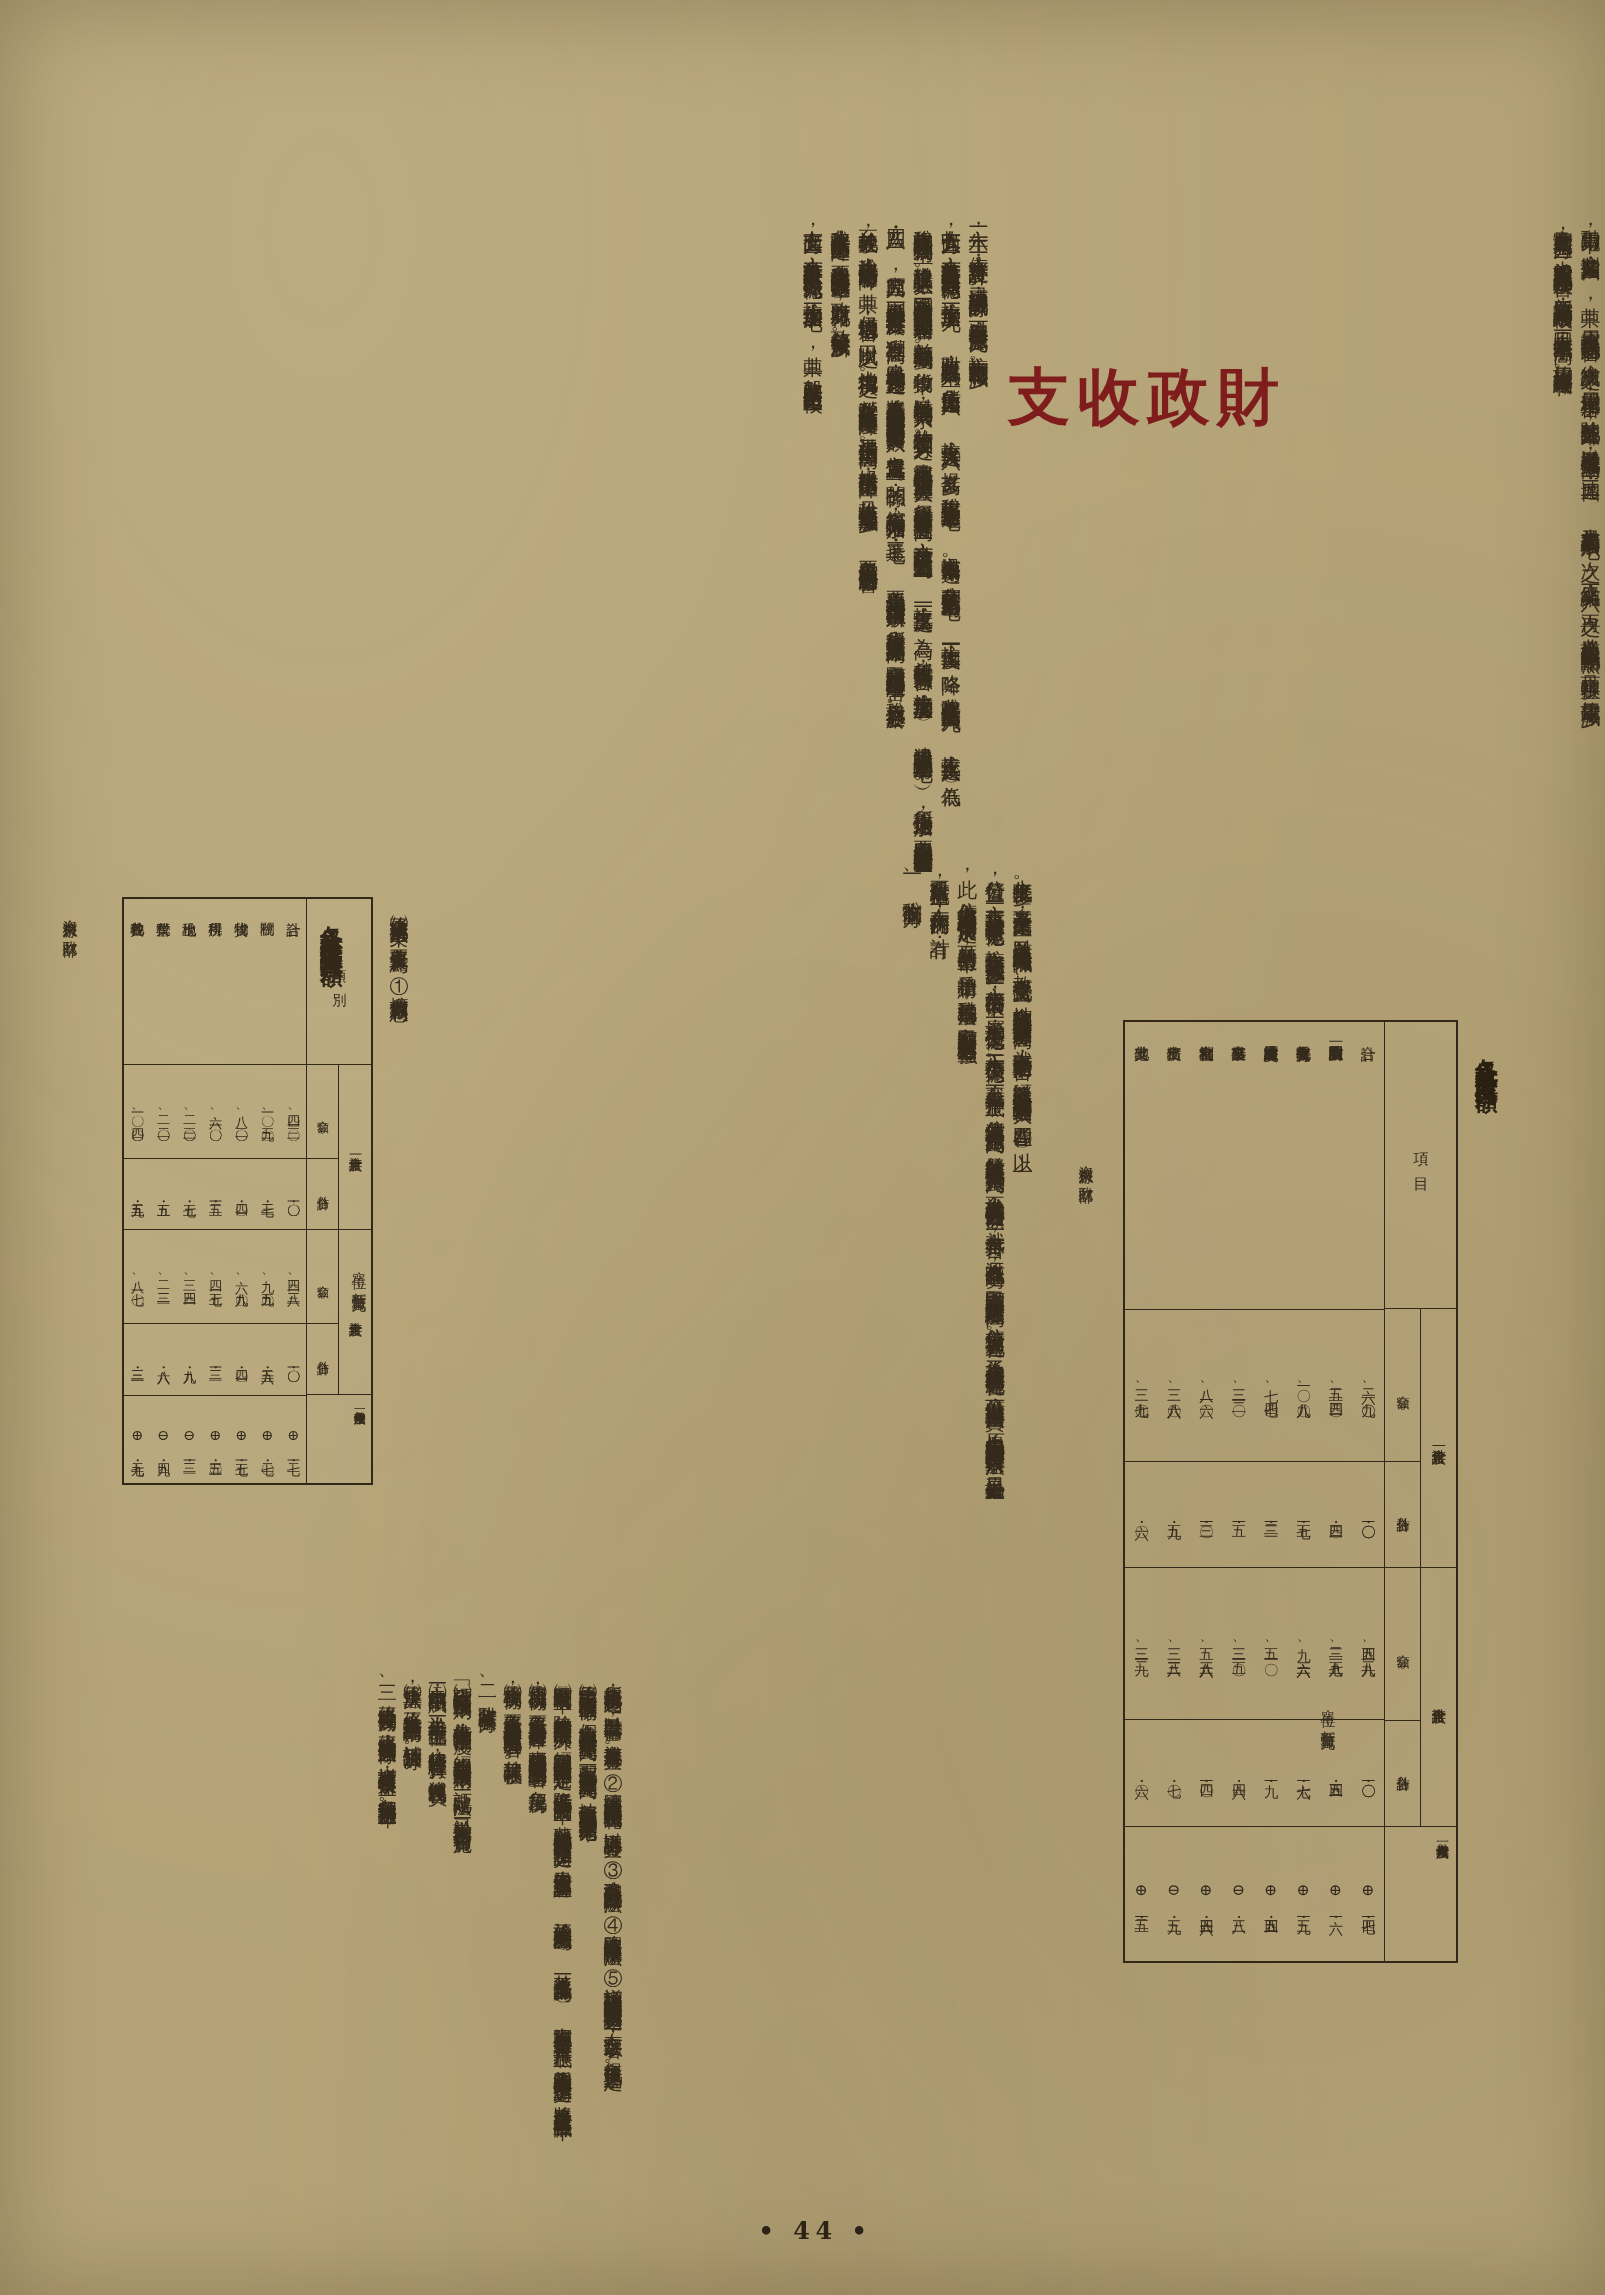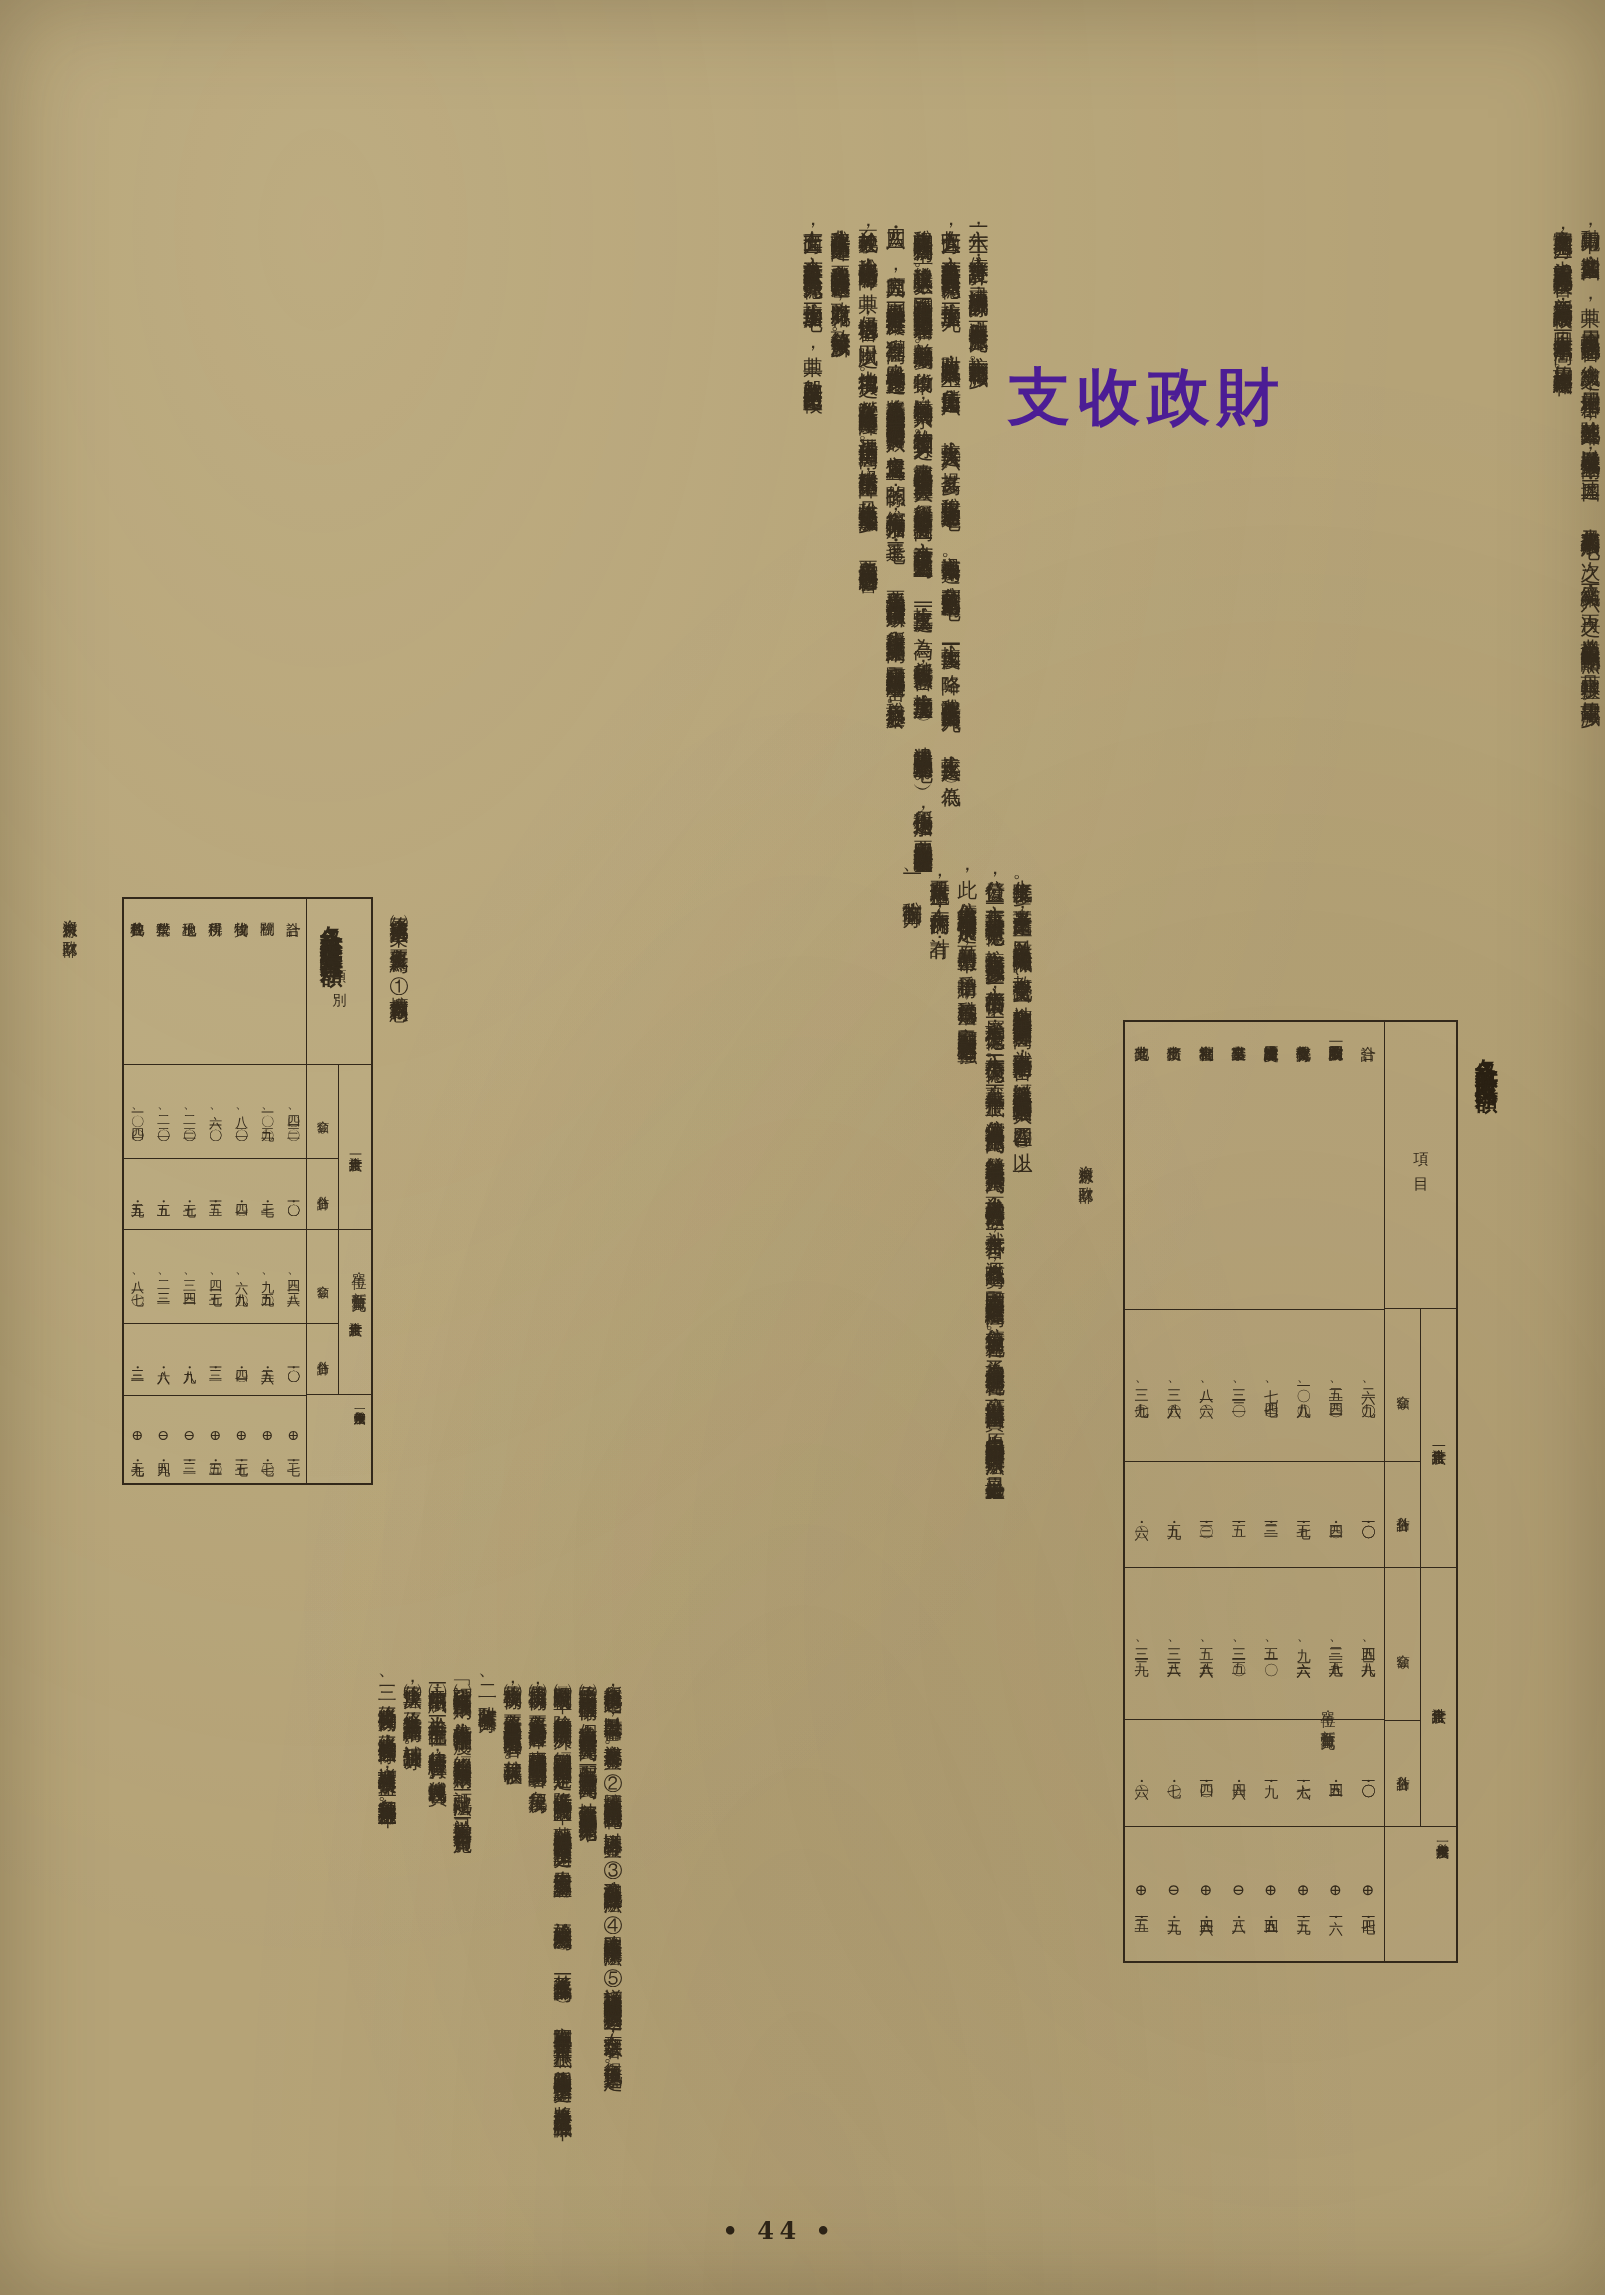--- a/index.html
+++ b/index.html
@@ -27,21 +27,21 @@
   .vflow p{margin:0;padding:0;}
   .vlabel{
     position:absolute;
     writing-mode:vertical-rl;
     text-orientation:upright;
     white-space:nowrap;
   }
   .main-title{
     position:absolute;
     left:1008px;top:355px;width:253px;
-    font-size:62px;font-weight:bold;color:#4c1d95;
+    font-size:62px;font-weight:bold;color:#7f1d1d;
     letter-spacing:7.7px;text-align:right;white-space:nowrap;
   }
   
   .ptable{
     position:absolute;
     display:flex;flex-direction:row-reverse;
     border:2.8px solid #32281a;
     background:rgba(255,248,220,.04);
   }
   .hcol{display:flex;flex-direction:column;border-left:1.7px solid #32281a;box-sizing:border-box;}
@@ -89,21 +89,21 @@
   #t2 .hyear{width:35px;font-size:14.3px;}
   #t2 .hchg{height:135px;font-size:12.7px;}
   #t2 .tcell.lab{height:287px;font-size:15px;}
   #t2 .ra{height:152px;}
   #t2 .rp{height:107px;}
   #t2 .rc{height:135px;}
   .table-title{font-size:23px;font-weight:bold;color:#2a2113;letter-spacing:3.3px;}
   .table-unit{font-size:15px;color:#352b1c;letter-spacing:1.1px;}
   .table-source{font-size:15px;color:#352b1c;letter-spacing:1.1px;}
   .page-number{
-    position:absolute;left:708px;top:2216px;width:143px;
+    position:absolute;left:744px;top:2216px;width:143px;
     text-align:center;font-size:24px;font-weight:bold;color:#2c2316;letter-spacing:5.5px;
   }
 </style>
 </head>
 <body>
 
 <div class="vflow" style="left:1263px;top:214px;width:341px;height:658px;">
     <p>動力用電中，製造業佔八四・四％，其中，用電較多者仍以化學品居首，紡織業次之；就用電增加率言，除其他製造業外，以機械及電機業最高，達三一・四％，木材及木製品增加二八・七％次之，紡織業二一・六％再次之。農業由於去年氣候不似往年酷熱，且雨水較豐，故用電量減少。</p>
     <p>家庭及商業用電方面，由於一般家庭電氣化設備已較普及，新添置電氣設備增加較緩，且因六十一年夏季氣溫不高，故用電增加率較為緩和。</p>
   </div>

